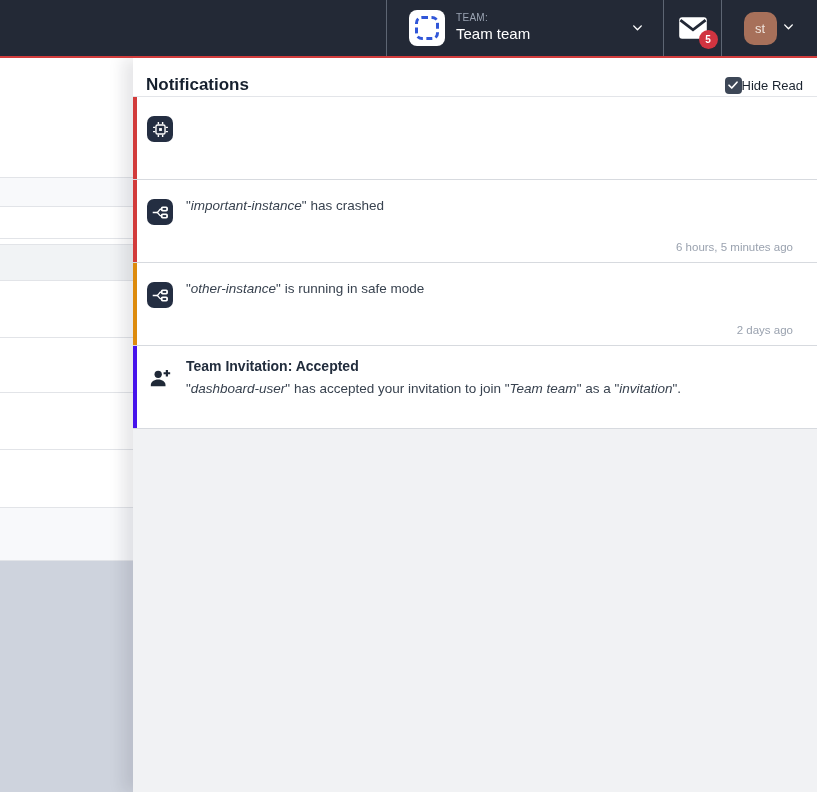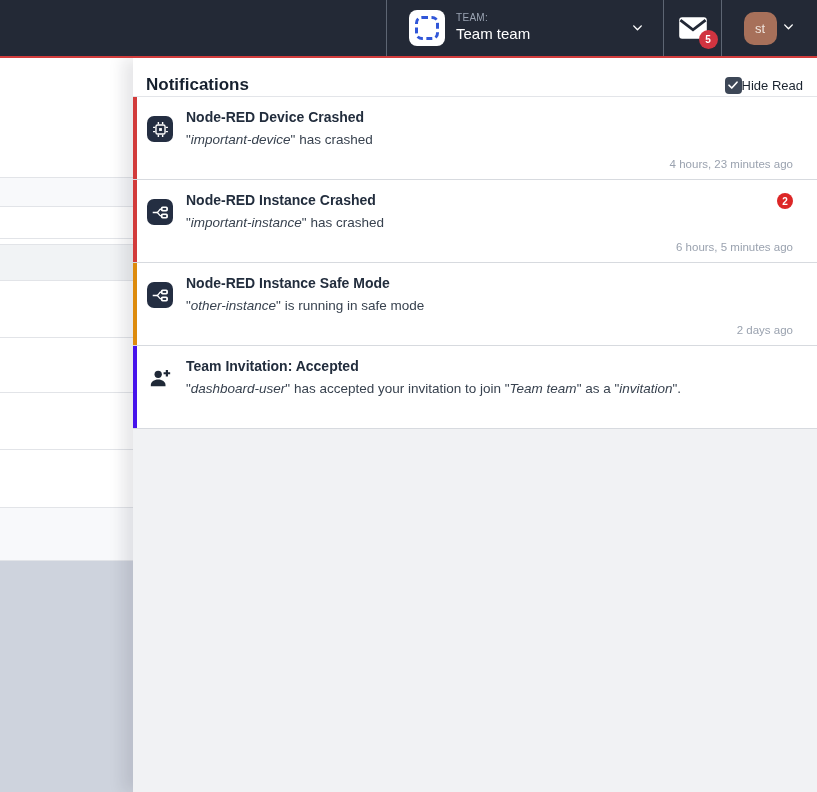--- a/index.html
+++ b/index.html
@@ -160,50 +160,38 @@
     <div class="notif-icon-wrap">
       <span class="notif-icon boxed shown">
         <svg width="17" height="17" viewBox="0 0 24 24" fill="none" stroke="#ffffff" stroke-width="2">
           <path d="M9 1.5v3M15 1.5v3M9 19.5v3M15 19.5v3M1.5 9h3M1.5 15h3M19.5 9h3M19.5 15h3"></path>
           <rect x="5.6" y="5.6" width="12.8" height="12.8" rx="2.2"></rect>
           <rect x="10" y="10" width="4" height="4" fill="#ffffff" stroke="none"></rect>
         </svg>
       </span>
 
     </div>
-    <div class="notif-content">
-      <div class="notif-title-row">
-        <h3 class="notif-title">Node-RED Device Crashed</h3>
-
-      </div>
-      <p class="notif-body"><span>"</span><em>important-device</em><span>" has crashed</span></p>
-      <div class="notif-time">4 hours, 23 minutes ago</div>
-    </div>
   </article>
 
   <article class="notif-item">
     <span class="notif-accent" style="background: rgb(210, 59, 59);"></span>
     <div class="notif-icon-wrap">
 
       <span class="notif-icon boxed shown">
         <svg width="17" height="17" viewBox="0 0 24 24">
           <path d="M1 12h5M6 12c5 0 2.5-5 7.5-5M6 12c5 0 2.5 5 7.5 5" fill="none" stroke="#ffffff" stroke-width="2"></path>
           <rect x="12.5" y="3.5" width="10" height="7" rx="2.4" fill="#ffffff"></rect>
           <rect x="12.5" y="13.5" width="10" height="7" rx="2.4" fill="#ffffff"></rect>
           <rect x="15" y="5.7" width="5" height="2.6" fill="#242e42"></rect>
           <rect x="15" y="15.7" width="5" height="2.6" fill="#242e42"></rect>
         </svg>
       </span>
 
     </div>
     <div class="notif-content">
-      <div class="notif-title-row">
-        <h3 class="notif-title">Node-RED Instance Crashed</h3>
-        <span class="notif-badge shown">2</span>
-      </div>
       <p class="notif-body"><span>"</span><em>important-instance</em><span>" has crashed</span></p>
       <div class="notif-time">6 hours, 5 minutes ago</div>
     </div>
   </article>
 
   <article class="notif-item">
     <span class="notif-accent" style="background: rgb(221, 139, 13);"></span>
     <div class="notif-icon-wrap">
 
       <span class="notif-icon boxed shown">
@@ -211,24 +199,20 @@
           <path d="M1 12h5M6 12c5 0 2.5-5 7.5-5M6 12c5 0 2.5 5 7.5 5" fill="none" stroke="#ffffff" stroke-width="2"></path>
           <rect x="12.5" y="3.5" width="10" height="7" rx="2.4" fill="#ffffff"></rect>
           <rect x="12.5" y="13.5" width="10" height="7" rx="2.4" fill="#ffffff"></rect>
           <rect x="15" y="5.7" width="5" height="2.6" fill="#242e42"></rect>
           <rect x="15" y="15.7" width="5" height="2.6" fill="#242e42"></rect>
         </svg>
       </span>
 
     </div>
     <div class="notif-content">
-      <div class="notif-title-row">
-        <h3 class="notif-title">Node-RED Instance Safe Mode</h3>
-
-      </div>
       <p class="notif-body"><span>"</span><em>other-instance</em><span>" is running in safe mode</span></p>
       <div class="notif-time">2 days ago</div>
     </div>
   </article>
 
   <article class="notif-item">
     <span class="notif-accent" style="background: rgb(70, 19, 235);"></span>
     <div class="notif-icon-wrap">
 
       <span class="notif-icon plain shown">

